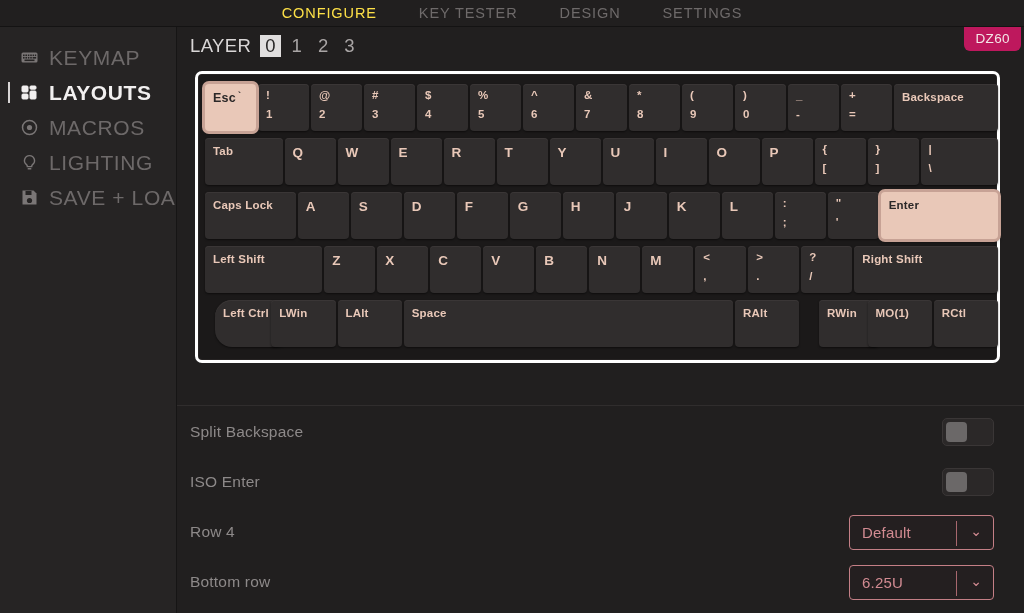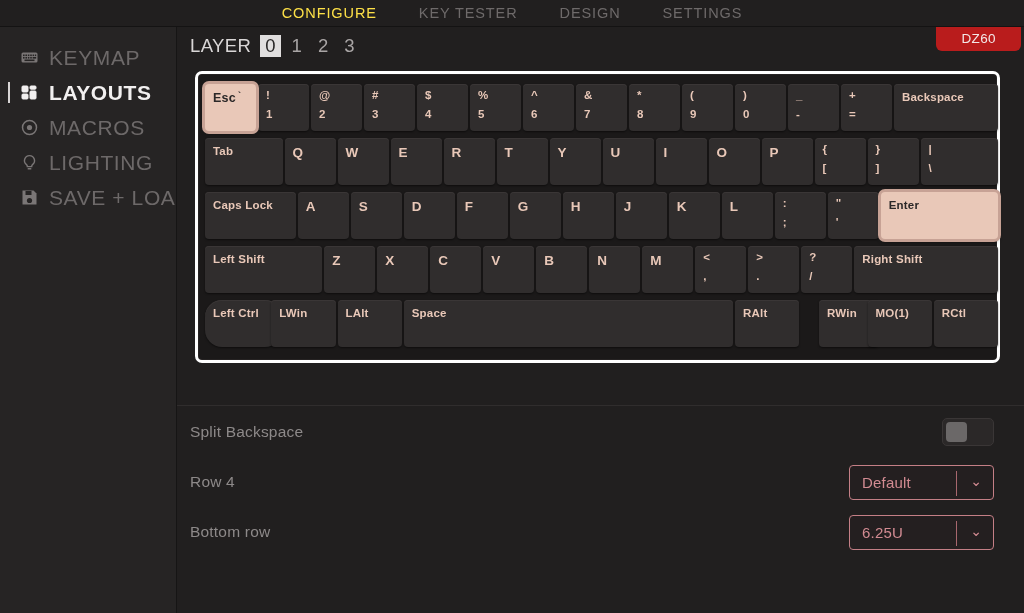--- a/index.html
+++ b/index.html
@@ -65,23 +65,23 @@
     font-size: 18.5px; color: #d9d6d6; letter-spacing: 0.4px;
   }
   .layer-num {
     font-size: 18.5px; color: #a9a5a5; cursor: pointer;
     padding: 1px 5px; line-height: 1.1;
   }
   .layer-num.active { background: #e0dede; color: #2a2828; }
 
   .badge {
     position: absolute; right: 3px; top: 0;
-    background: #b91c1c; color: #f3e7e7;
+    background: #be185d; color: #f3e7e7;
     font-size: 13.5px; letter-spacing: .4px;
-    padding: 4px 25px 5px; border-radius: 0 0 6px 6px;
+    padding: 4px 11px 5px; border-radius: 0 0 6px 6px;
   }
 
   
   .kbd-case {
     position: absolute; left: 18px; top: 44px;
     width: 805px; height: 292px;
     background: #1b1919;
     border: 3px solid #ffffff;
     border-radius: 7px;
     box-shadow: inset 0 0 0 1px #262323;
@@ -438,21 +438,21 @@
             </div>
             <div class="key" style="left: 596.25px; width: 51px;">
               <span class="lbl two">?</span>
               <span class="sub">/</span>
             </div>
             <div class="key" style="left: 649.25px; width: 143.75px;">
               <span class="lbl">Right Shift</span>
             </div>
           </div>
           <div class="krow">
-            <div class="key" style="left: 0px; width: 77px; border-radius: 17px;">
+            <div class="key" style="left: 10px; width: 77px; border-radius: 17px;">
               <span class="lbl">Left Ctrl</span>
             </div>
             <div class="key" style="left: 66.25px; width: 64.25px;">
               <span class="lbl">LWin</span>
             </div>
             <div class="key" style="left: 132.5px; width: 64.25px; text-align: center;">
               <span class="lbl">LAlt</span>
             </div>
             <div class="key" style="left: 198.75px; width: 329.25px;">
               <span class="lbl">Space</span>
@@ -471,20 +471,26 @@
             </div>
           </div>
         </div>
     </div>
 
     <div class="divider"></div>
 
     <div class="opt-list" id="optlist">
         <div class="opt-row">
           <div class="opt-label">Split Backspace</div>
+          <div class="toggle">
+            <div class="knob"></div>
+          </div>
+        </div>
+        <div class="opt-row">
+          <div class="opt-label">ISO Enter</div>
           <div class="toggle">
             <div class="knob"></div>
           </div>
         </div>
         <div class="opt-row">
           <div class="opt-label">Row 4</div>
           <div class="select">
             <span class="sval">Default</span>
             <span class="sdiv"></span>
             <span class="chev">⌄</span>

